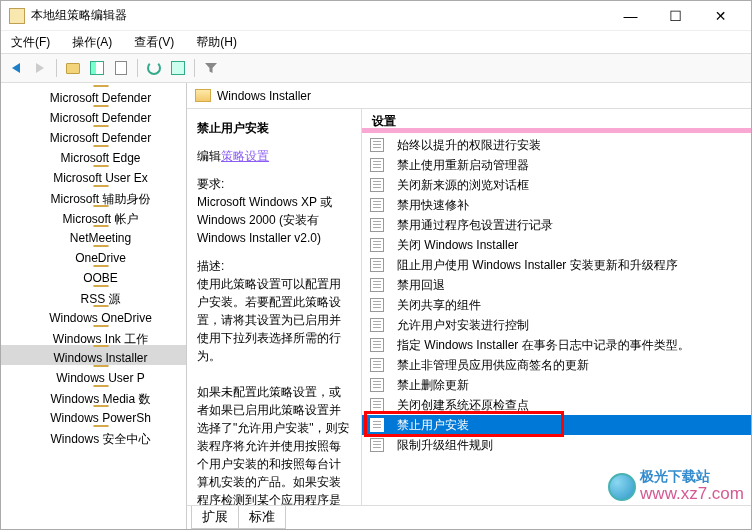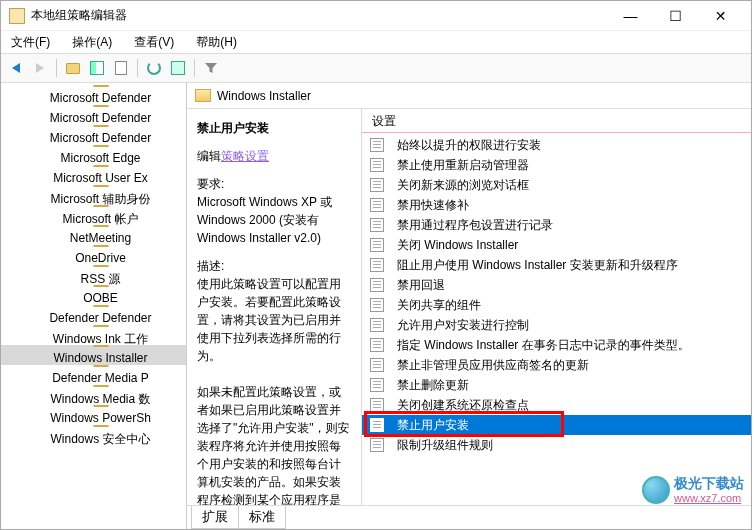--- a/index.html
+++ b/index.html
@@ -25,37 +25,37 @@
 .tree-item.selected { background: #d9d9d9; }
 .tree-item .fld { width: 16px; height: 13px; background: linear-gradient(#fde9a9,#f3c96b); border: 1px solid #d4a94a; border-radius: 1px; }
 .right { flex: 1; display: flex; flex-direction: column; overflow: hidden; }
 .right-header { height: 26px; display: flex; align-items: center; padding: 0 8px; gap: 6px; border-bottom: 1px solid #ddd; }
 .right-body { flex: 1; display: flex; overflow: hidden; }
 .detail { width: 175px; border-right: 1px solid #ddd; padding: 10px 10px; overflow: hidden; line-height: 1.5; }
 .detail .heading { font-weight: bold; margin-bottom: 10px; }
 .detail a { color: #8b5cf6; text-decoration: underline; }
 .detail .lbl { margin-top: 10px; }
 .settings { flex: 1; display: flex; flex-direction: column; overflow: hidden; }
-.settings-header { height: 24px; border-bottom: 1px solid #f9a8d4; padding: 4px 10px; }
+.settings-header { height: 24px; border-bottom: 5px solid #f9a8d4; padding: 4px 10px; font-weight: bold; }
 .settings-list { flex: 1; overflow-y: auto; padding: 2px 0; position: relative; }
 .set-item { display: flex; align-items: center; height: 20px; padding: 0 8px; gap: 13px; white-space: nowrap; }
 .set-item.selected { background: #0078d7; color: #fff; }
 .set-item .pico { width: 14px; height: 14px; background: #fff; border: 1px solid #999; position: relative; flex-shrink: 0; }
 .set-item .pico::before { content: ""; position: absolute; left: 2px; top: 2px; right: 2px; height: 1px; background: #aaa; box-shadow: 0 3px 0 #aaa, 0 6px 0 #aaa; }
 .set-item.selected .pico { border-color: #fff; }
 .highlight-box { position: absolute; border: 3px solid #ff0000; pointer-events: none; }
 .tabs { height: 24px; display: flex; align-items: flex-start; padding: 0 4px; border-top: 1px solid #ddd; }
 .tab { padding: 2px 10px; border: 1px solid #ccc; border-top: none; background: #fff; margin-right: -1px; font-size: 13px; }
 .tab.active { background: #fff; }
 .statusbar { height: 22px; border-top: 1px solid #ccc; display: flex; align-items: center; padding: 0 8px; }
 .watermark { position: absolute; right: 10px; bottom: 26px; display: flex; align-items: center; gap: 4px; opacity: 0.9; }
 .watermark .globe { width: 28px; height: 28px; border-radius: 50%; background: radial-gradient(circle at 30% 30%, #7fd4f0, #1a8fc4); border: 2px solid #3aa; position: relative; }
 .watermark .txt { line-height: 1.1; }
-.watermark .txt .cn { color: #1e7fc8; font-size: 14px; font-weight: bold; }
-.watermark .txt .url { color: #d04888; font-size: 11px; text-decoration: underline; }
+.watermark .txt .cn { color: #1e7fc8; font-size: 14px; font-weight: bold; font-family: Liberation Mono, monospace; }
+.watermark .txt .url { color: #d04888; font-size: 17px; }
 </style>
 </head>
 <body>
 
 <div class="window">
   <div class="titlebar">
     <div class="icon"></div>
     <div class="title">本地组策略编辑器</div>
     <div class="winbtns">
       <div class="winbtn">—</div>
@@ -136,41 +136,41 @@
         <div class="tree-item">
           <div class="fld"></div>
           <span>NetMeeting</span>
         </div>
         <div class="tree-item">
           <div class="fld"></div>
           <span>OneDrive</span>
         </div>
         <div class="tree-item">
           <div class="fld"></div>
+          <span>OOBE</span>
+        </div>
+        <div class="tree-item">
+          <div class="fld"></div>
           <span>RSS 源</span>
         </div>
         <div class="tree-item">
           <div class="fld"></div>
-          <span>OOBE</span>
-        </div>
-        <div class="tree-item">
-          <div class="fld"></div>
-          <span>Defender Defender</span>
+          <span>Windows OneDrive</span>
         </div>
         <div class="tree-item">
           <div class="fld"></div>
           <span>Windows Ink 工作</span>
         </div>
         <div class="tree-item selected">
           <div class="fld"></div>
           <span>Windows Installer</span>
         </div>
         <div class="tree-item">
           <div class="fld"></div>
-          <span>Defender Media P</span>
+          <span>Windows User P</span>
         </div>
         <div class="tree-item">
           <div class="fld"></div>
           <span>Windows Media 数</span>
         </div>
         <div class="tree-item">
           <div class="fld"></div>
           <span>Windows PowerSh</span>
         </div>
         <div class="tree-item">

